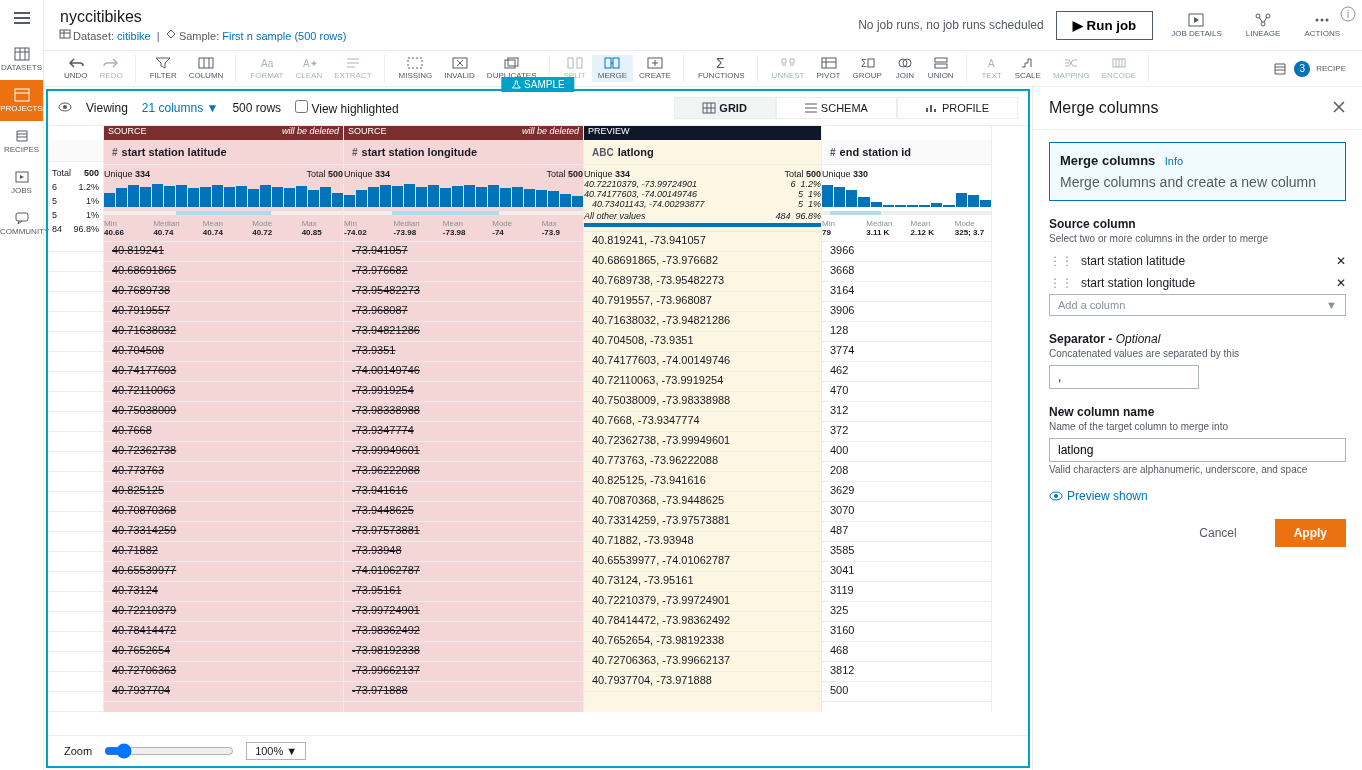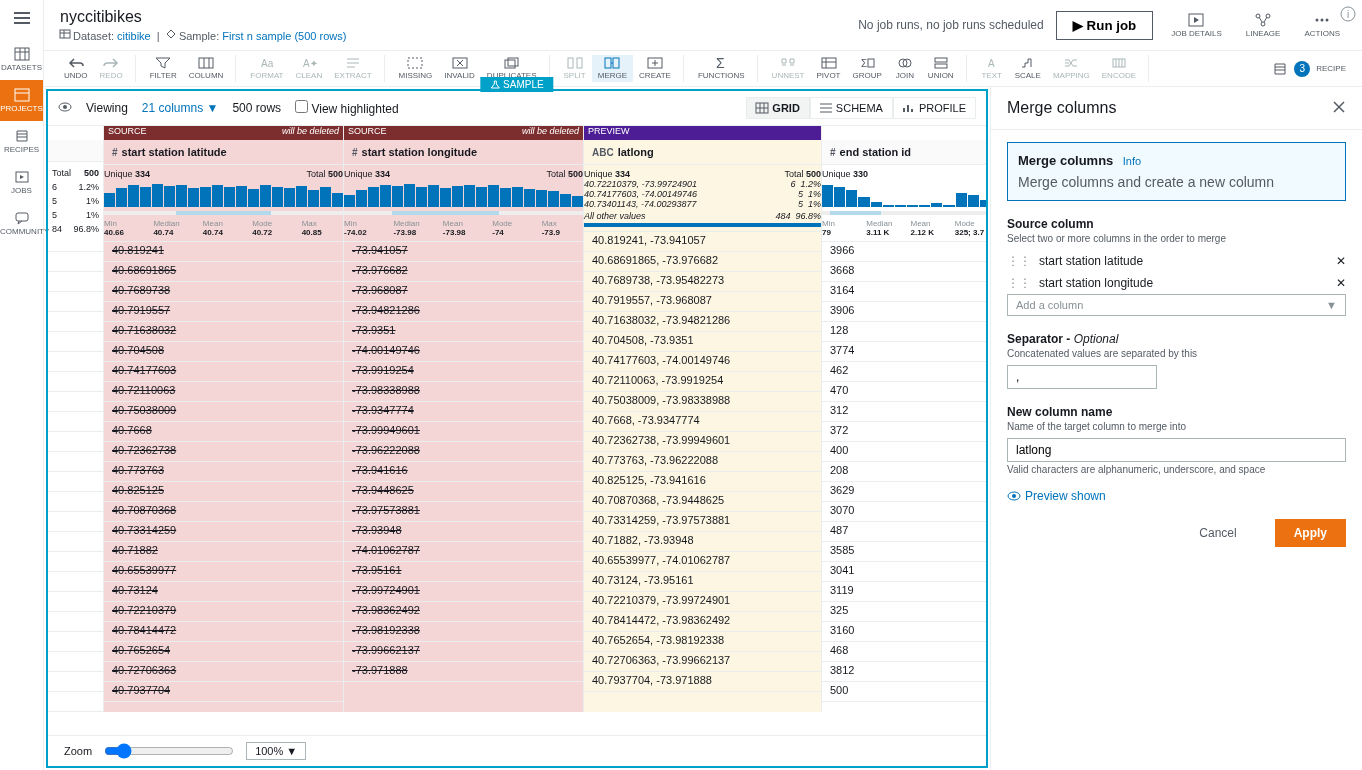--- a/index.html
+++ b/index.html
@@ -39,34 +39,34 @@
 .recipe-badge { margin-left: auto; display: flex; align-items: center; gap: 6px; padding-right: 8px; }
 .badge-count { background: #0073bb; color: #fff; border-radius: 50%; width: 16px; height: 16px; font-size: 10px; display: inline-flex; align-items: center; justify-content: center; }
 
 
 .content { flex: 1; display: flex; min-height: 0; }
 .gridwrap { flex: 1; display: flex; flex-direction: column; min-width: 0; border: 2px solid #00a1c9; margin: 2px; position: relative; }
 .sample-tab { position: absolute; top: -14px; left: 50%; transform: translateX(-50%); background: #00a1c9; color: #fff; font-size: 10px; padding: 2px 10px; }
 .viewbar { display: flex; align-items: center; padding: 6px 10px; gap: 14px; border-bottom: 1px solid #eaeded; font-size: 12px; }
 .viewbar .cols { color: #0073bb; cursor: pointer; }
 .view-toggle { margin-left: auto; display: flex; }
-.vt-btn { border: 1px solid #eaeded; padding: 4px 9px; font-size: 11px; cursor: pointer; display: flex; align-items: center; gap: 4px; }
+.vt-btn { border: 1px solid #eaeded; padding: 4px 28px; font-size: 11px; cursor: pointer; display: flex; align-items: center; gap: 4px; }
 .vt-btn.active { background: #f2f3f3; font-weight: 700; }
 
 .grid-scroll { flex: 1; overflow: auto; }
 .grid-table { display: flex; }
 .col { border-right: 1px solid #eaeded; min-width: 0; }
 .col-gutter { width: 56px; flex-shrink: 0; }
 .col-src { width: 240px; background: #f5d6d6; flex-shrink: 0; }
 .col-prev { width: 238px; background: #fdf6e3; flex-shrink: 0; }
 .col-end { width: 170px; flex-shrink: 0; }
 
 .col-topbar { height: 14px; font-size: 9px; color: #fff; padding: 0 4px; display: flex; }
 .col-src .col-topbar { background: #7c2d2d; }
-.col-prev .col-topbar { background: #4c1d95; }
+.col-prev .col-topbar { background: #0f172a; }
 .col-topbar .del { margin-left: auto; font-style: italic; }
 
 .col-head { padding: 6px 8px; font-size: 11px; font-weight: 700; border-bottom: 1px solid #eaeded; display: flex; align-items: center; gap: 4px; background: inherit; }
 .col-gutter .col-head, .col-end .col-head { background: #fafafa; }
 .type-icon { font-size: 10px; color: #545b64; }
 
 .col-stats { padding: 4px 0; font-size: 9px; border-bottom: 1px solid #eaeded; }
 .stat-line { display: flex; justify-content: space-between; }
 .hist { height: 24px; display: flex; align-items: flex-end; gap: 1px; margin: 4px 0; }
 .hist span { background: #0073bb; flex: 1; }
@@ -77,21 +77,21 @@
 
 .cell { height: 20px; padding: 2px 8px; font-size: 11px; border-bottom: 1px solid #eaeded; white-space: nowrap; overflow: hidden; }
 .col-src .cell { text-decoration: line-through; }
 .col-gutter .cell { background: #fff; text-align: right; font-size: 10px; color: #545b64; }
 .col-end .cell { background: #fff; }
 
 
 .gutter-stat { display: flex; justify-content: space-between; padding: 2px 4px; font-size: 9px; }
 
 
-.panel { width: 372px; border-left: 1px solid #eaeded; display: flex; flex-direction: column; }
+.panel { width: 330px; border-left: 1px solid #eaeded; display: flex; flex-direction: column; }
 .panel-head { display: flex; align-items: center; padding: 12px 16px; border-bottom: 1px solid #eaeded; }
 .panel-head h2 { font-size: 16px; font-weight: 400; flex: 1; }
 .panel-body { padding: 12px 16px; overflow: auto; flex: 1; }
 .info-box { border: 1px solid #0073bb; background: #f1faff; padding: 10px; margin-bottom: 14px; }
 .info-box .ib-title { font-weight: 700; font-size: 13px; }
 .info-box .ib-link { color: #0073bb; font-size: 11px; margin-left: 6px; }
 .info-box .ib-desc { font-size: 14px; color: #545b64; margin-top: 6px; }
 .form-sec { margin-bottom: 14px; }
 .form-label { font-size: 12px; font-weight: 700; margin-top: 16px; }
 .form-help { font-size: 10px; color: #545b64; margin-top: 2px; margin-bottom: 6px; }
@@ -564,20 +564,21 @@
                     </div>
                     <div>
                       <div class="lbl">Max</div>
                       <div class="val">-73.9</div>
                     </div>
                   </div>
               </div>
               <div id="lon-cells">
                   <div class="cell">-73.941057</div>
                   <div class="cell">-73.976682</div>
+                  <div class="cell">-73.95482273</div>
                   <div class="cell">-73.968087</div>
                   <div class="cell">-73.94821286</div>
                   <div class="cell">-73.9351</div>
                   <div class="cell">-74.00149746</div>
                   <div class="cell">-73.9919254</div>
                   <div class="cell">-73.98338988</div>
                   <div class="cell">-73.9347774</div>
                   <div class="cell">-73.99949601</div>
                   <div class="cell">-73.96222088</div>
                   <div class="cell">-73.941616</div>
@@ -609,21 +610,21 @@
                   </div>
                 <div id="ll-samples" style="font-size:9px">
                     <div style="display: flex; justify-content: space-between; font-style: italic;">
                       <span>40.72210379, -73.99724901</span>
                       <span>6&nbsp;&nbsp;1.2%</span>
                     </div>
                     <div style="display: flex; justify-content: space-between; font-style: italic;">
                       <span>40.74177603, -74.00149746</span>
                       <span>5&nbsp;&nbsp;1%</span>
                     </div>
-                    <div style="display: flex; justify-content: space-between; font-style: italic;">
+                    <div style="display: flex; justify-content: space-between; font-style: italic; margin-left: 8px;">
                       <span>40.73401143, -74.00293877</span>
                       <span>5&nbsp;&nbsp;1%</span>
                     </div>
                   </div>
                 <div style="display:flex;justify-content:space-between;font-style:italic;font-size:9px;margin-top:2px">
                     <span>All other values</span>
                     <span><span>484</span>&nbsp;&nbsp;<span>96.8%</span></span>
                   </div>
                 <div style="height:4px;background:#0073bb;margin-top:2px"></div>
               </div>

